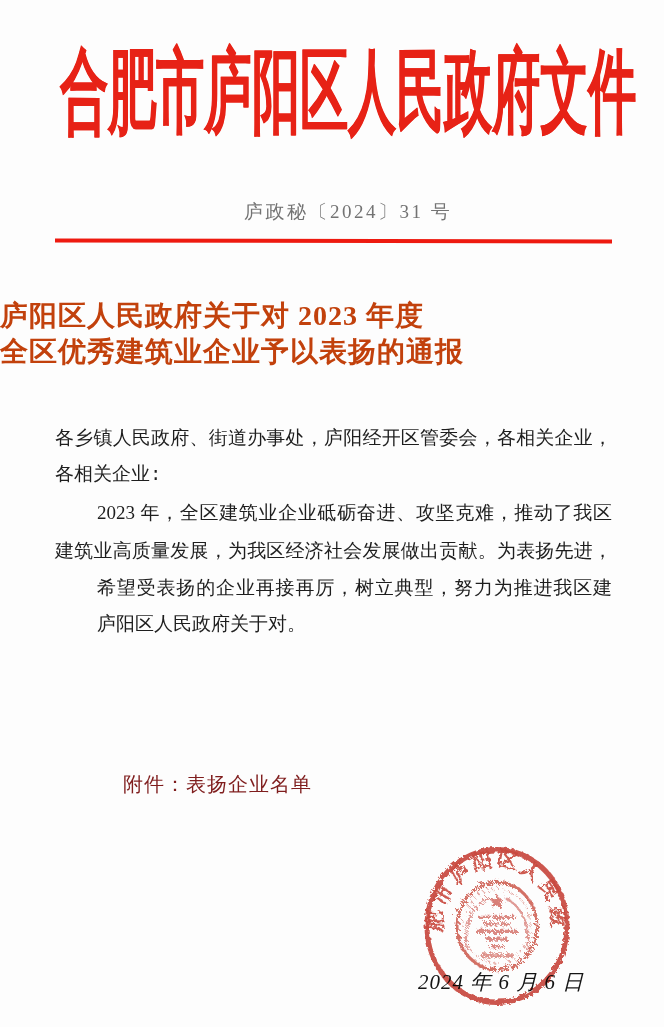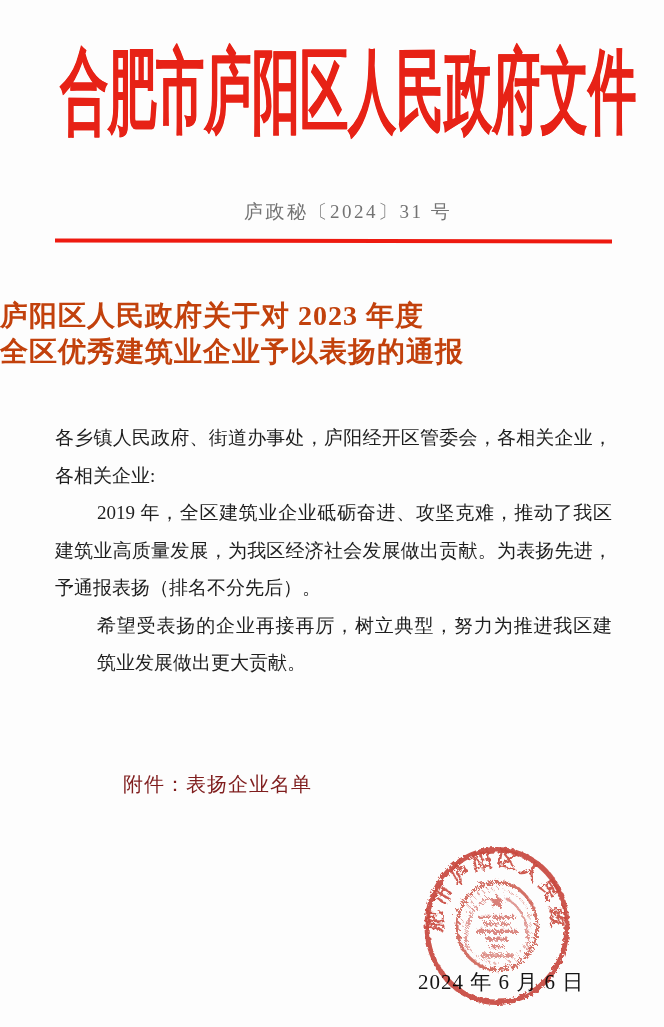--- a/index.html
+++ b/index.html
@@ -27,29 +27,29 @@
   .title {
     position:absolute; top:298px; left:0; right:0;
     font-size:28px; font-weight:bold;
     line-height:36px; color:#c2410c; letter-spacing:1px;
   }
   .bodytext {
     position:absolute; left:55px; top:419px; width:557px;
     font-size:19px; line-height:37.5px; color:#1e1e1e;
   }
   .bline { text-align:justify; text-align-last:justify; height:37.5px; }
-  .bline.noj { text-align:left; text-align-last:left; }
+  .bline.noj { text-align:left; text-align-last:left;font-family:Liberation Mono, monospace; }
   .bline.ind { padding-left:42px; }
   .attach {
     position:absolute; left:123px; top:771px;
     font-size:20px; color:#7f1d1d; letter-spacing:1px;
   }
   .issuedate {
     position:absolute; left:418px; top:968px;
-    font-size:21px; color:#141414; letter-spacing:1px;
+    font-size:21px; color:#141414; letter-spacing:1px;font-style:italic;
   }
   .seal {
     position:absolute; left:419px; top:841px; width:156px; height:170px;
     mix-blend-mode:multiply; opacity:0.93;
   }
 </style>
 </head>
 <body>
 
 <div class="page">
@@ -61,25 +61,24 @@
   <div class="rule"></div>
 
   <div class="title">
     <div>庐阳区人民政府关于对 2023 年度</div>
     <div>全区优秀建筑业企业予以表扬的通报</div>
   </div>
 
   <div class="bodytext">
     <div class="bline">各乡镇人民政府、街道办事处，庐阳经开区管委会，各相关企业，</div>
     <div class="bline noj">各相关企业:</div>
-    <div class="bline ind">2019 年，全区建筑业企业砥砺奋进、攻坚克难，推动了我区</div>
+    <div class="bline ind">2023 年，全区建筑业企业砥砺奋进、攻坚克难，推动了我区</div>
     <div class="bline">建筑业高质量发展，为我区经济社会发展做出贡献。为表扬先进，</div>
-    <div class="bline noj">予通报表扬（排名不分先后）。</div>
     <div class="bline ind">希望受表扬的企业再接再厉，树立典型，努力为推进我区建</div>
-    <div class="bline ind noj">筑业发展做出更大贡献。</div>
+    <div class="bline ind noj">庐阳区人民政府关于对。</div>
   </div>
 
   <div class="attach">附件：表扬企业名单</div>
 
   <div class="issuedate">2024 年 6 月 6 日</div>
 
   <svg class="seal" viewBox="0 0 156 170" xmlns="http://www.w3.org/2000/svg">
     <defs>
       <filter id="rough" x="-15%" y="-15%" width="130%" height="130%">
         <feTurbulence type="fractalNoise" baseFrequency="0.28" numOctaves="3" seed="7" result="n"></feTurbulence>

